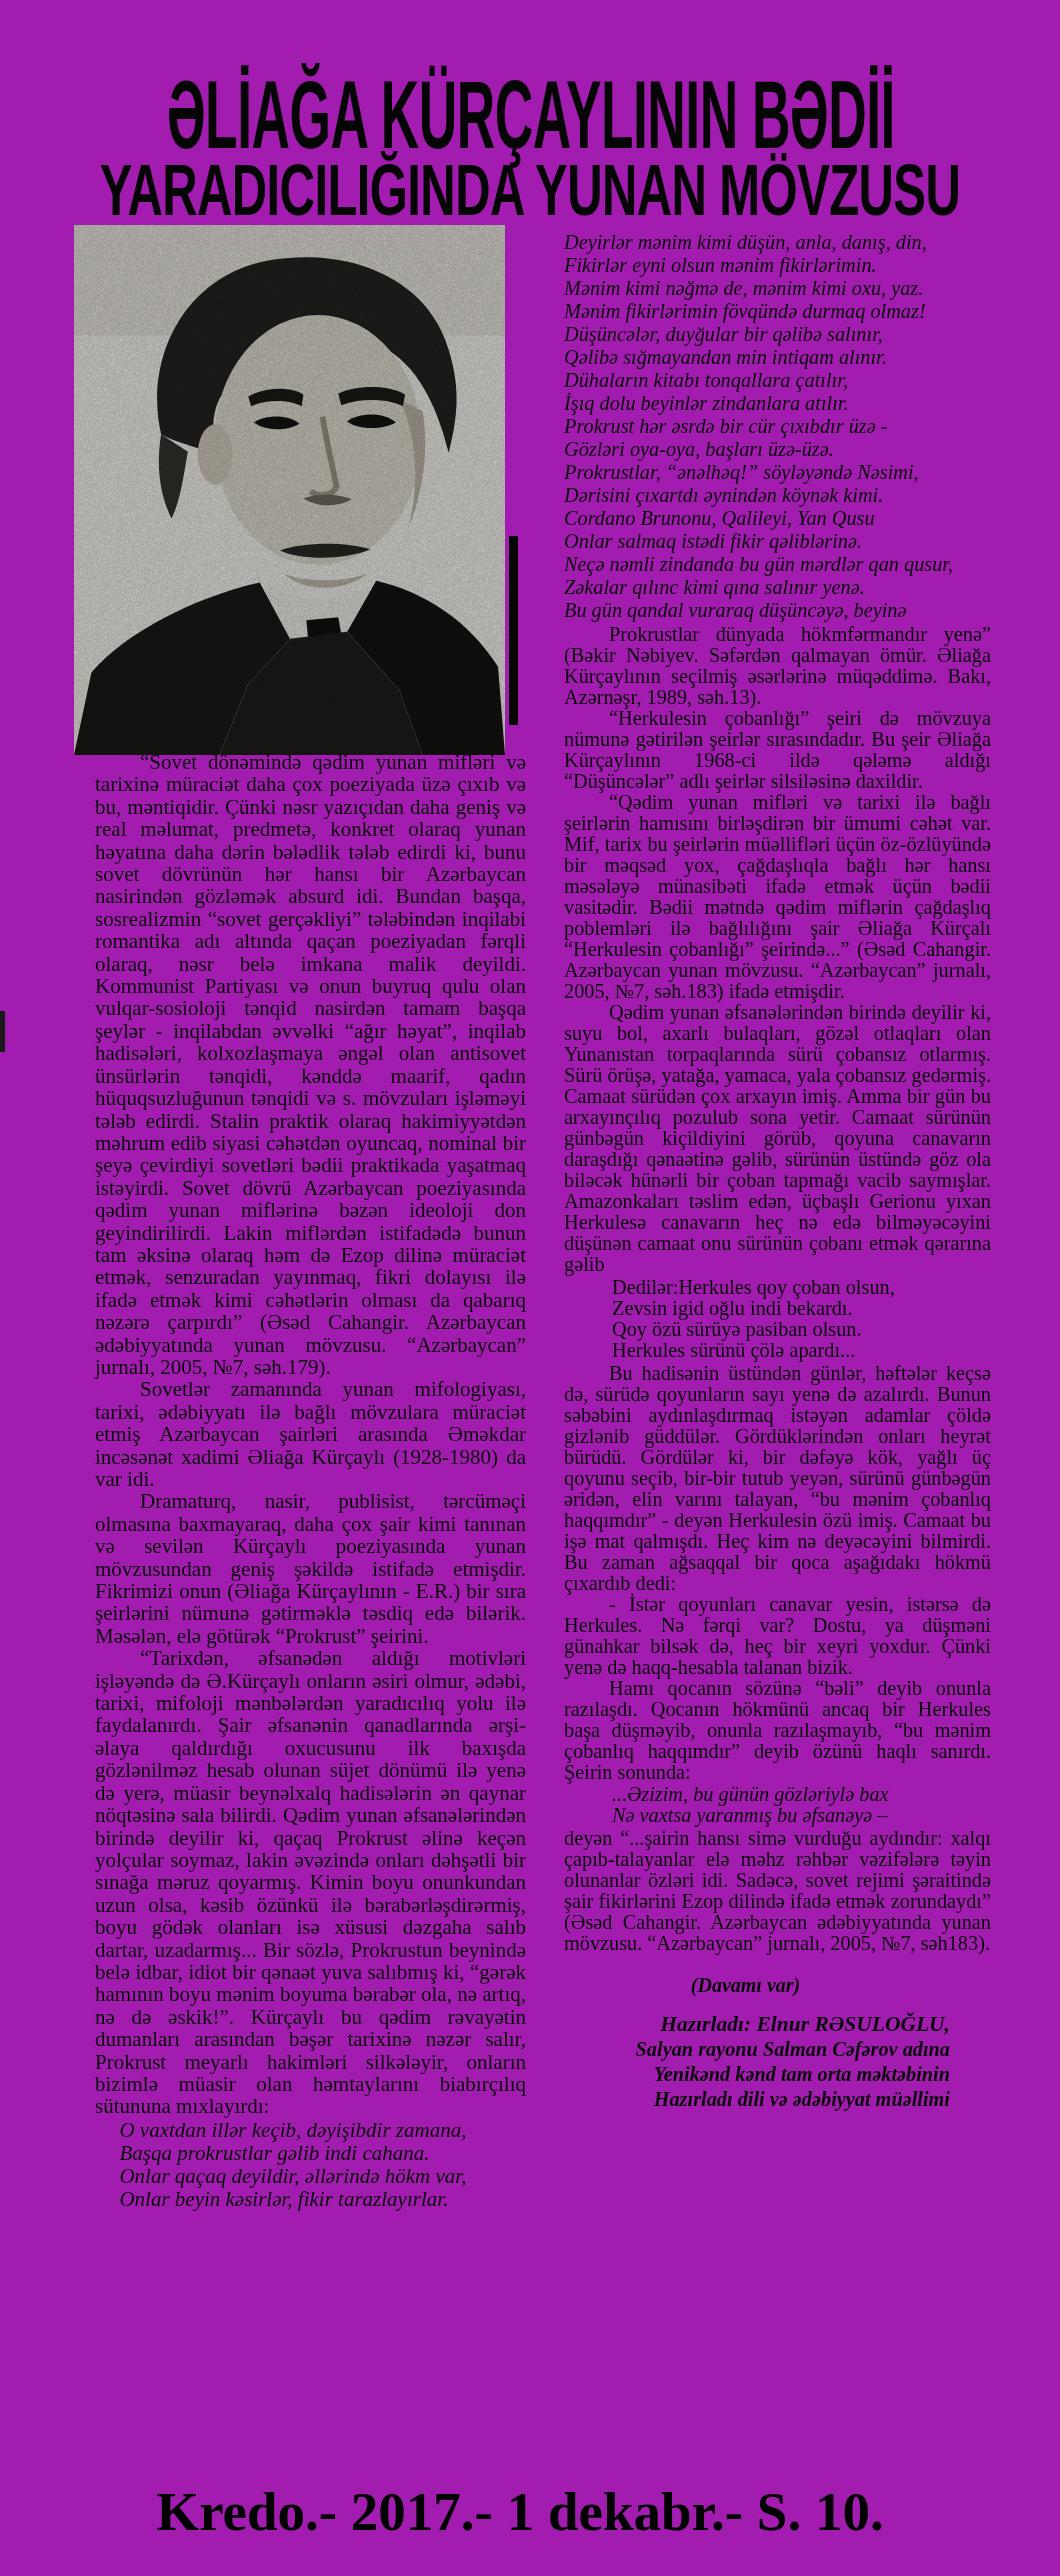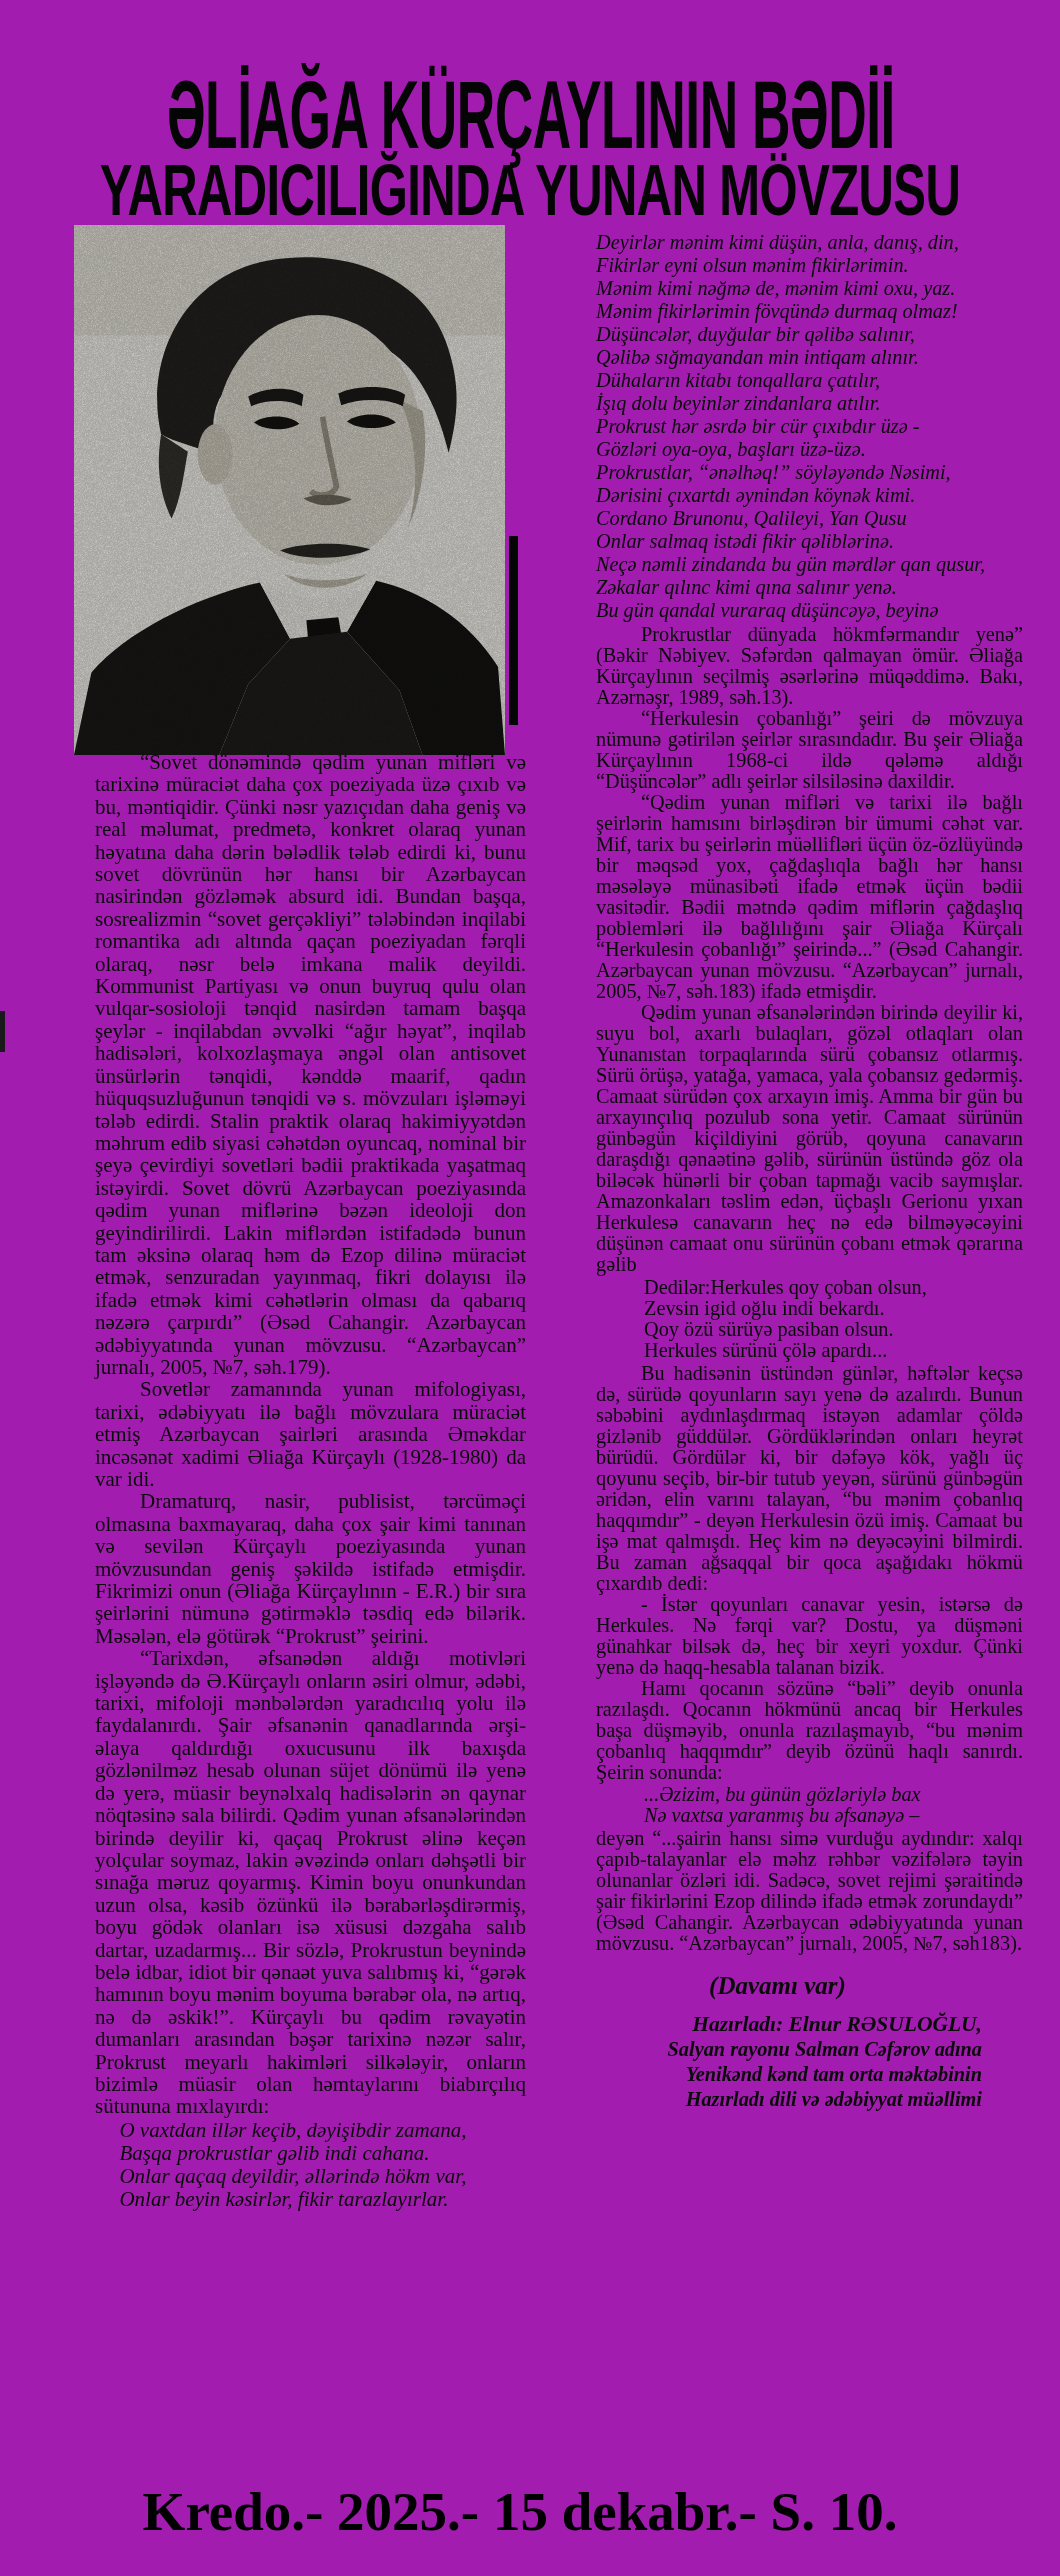--- a/index.html
+++ b/index.html
@@ -26,32 +26,32 @@
   .photo { position:absolute; left:74px; top:225px; width:431px; height:530px; }
   .photo svg { display:block; width:100%; height:100%; }
 
   
   .scan-bar   { position:absolute; left:509px; top:536px;  width:8.7px; height:189px; background:#050505; }
   .scan-speck { position:absolute; left:0;     top:1011px; width:4.6px;  height:41px;  background:#1a1a1a; }
 
   
   .col { position:absolute; text-align:justify; }
   .col-left  { left:95px; top:751px; width:431px; font-size:21px; line-height:22.4px; }
-  .col-right { left:596px; top:231px;  width:427px; font-size:20.3px; line-height:21px; }
+  .col-right { left:564px; top:231px;  width:427px; font-size:20.3px; line-height:21px; }
   .col p { margin:0; text-indent:45px; }
   .col p.noindent { text-indent:0; }
 
   .verse { white-space:pre-line; text-align:left; margin:1.7px 0; }
   .poem-top { font-style:italic; font-size:20.3px; line-height:23px; margin:0 0 2.3px 0; }
   .verse-indent { padding-left:48px; }
   .left-verse { font-style:italic; padding-left:24.4px; line-height:23px; }
   .italic { font-style:italic; }
 
   .davami { text-align:center; font-weight:bold; font-style:italic;
-            margin:21px 64px 16.3px 0; font-size:25px; }
+            margin:21px 64px 16.3px 0; font-size:20px; }
   .credit { text-align:right; font-style:italic; font-weight:bold;
             line-height:25px; padding-right:41px; }
   .credit-first { font-size:21.5px; }
 
   
   .source-line {
     position:absolute; top:2480px; left:0; width:1040px;
     text-align:center; font-weight:bold; font-size:55px; color:#000;
     font-family:"Liberation Serif", serif;
   }
@@ -157,16 +157,16 @@
     <p class="noindent">deyən “...şairin hansı simə vurduğu aydındır: xalqı çapıb-talayanlar elə məhz rəhbər vəzifələrə təyin olunanlar özləri idi. Sadəcə, sovet rejimi şəraitində şair fikirlərini Ezop dilində ifadə etmək zorundaydı” (Əsəd Cahangir. Azərbaycan ədəbiyyatında yunan mövzusu. “Azərbaycan” jurnalı, 2005, №7, səh183).</p>
     <div class="davami">(Davamı var)</div>
     <div class="credit">
       <div class="credit-first">Hazırladı: Elnur RƏSULOĞLU,</div>
       <div>Salyan rayonu Salman Cəfərov adına</div>
       <div>Yenikənd kənd tam orta məktəbinin</div>
       <div>Hazırladı dili və ədəbiyyat müəllimi</div>
     </div>
   </section>
 
-  <footer class="source-line">Kredo.- 2025.- 15 dekabr.- S. 10.</footer>
+  <footer class="source-line">Kredo.- 2017.- 1 dekabr.- S. 10.</footer>
 
 </div>
 
 
 </body></html>

